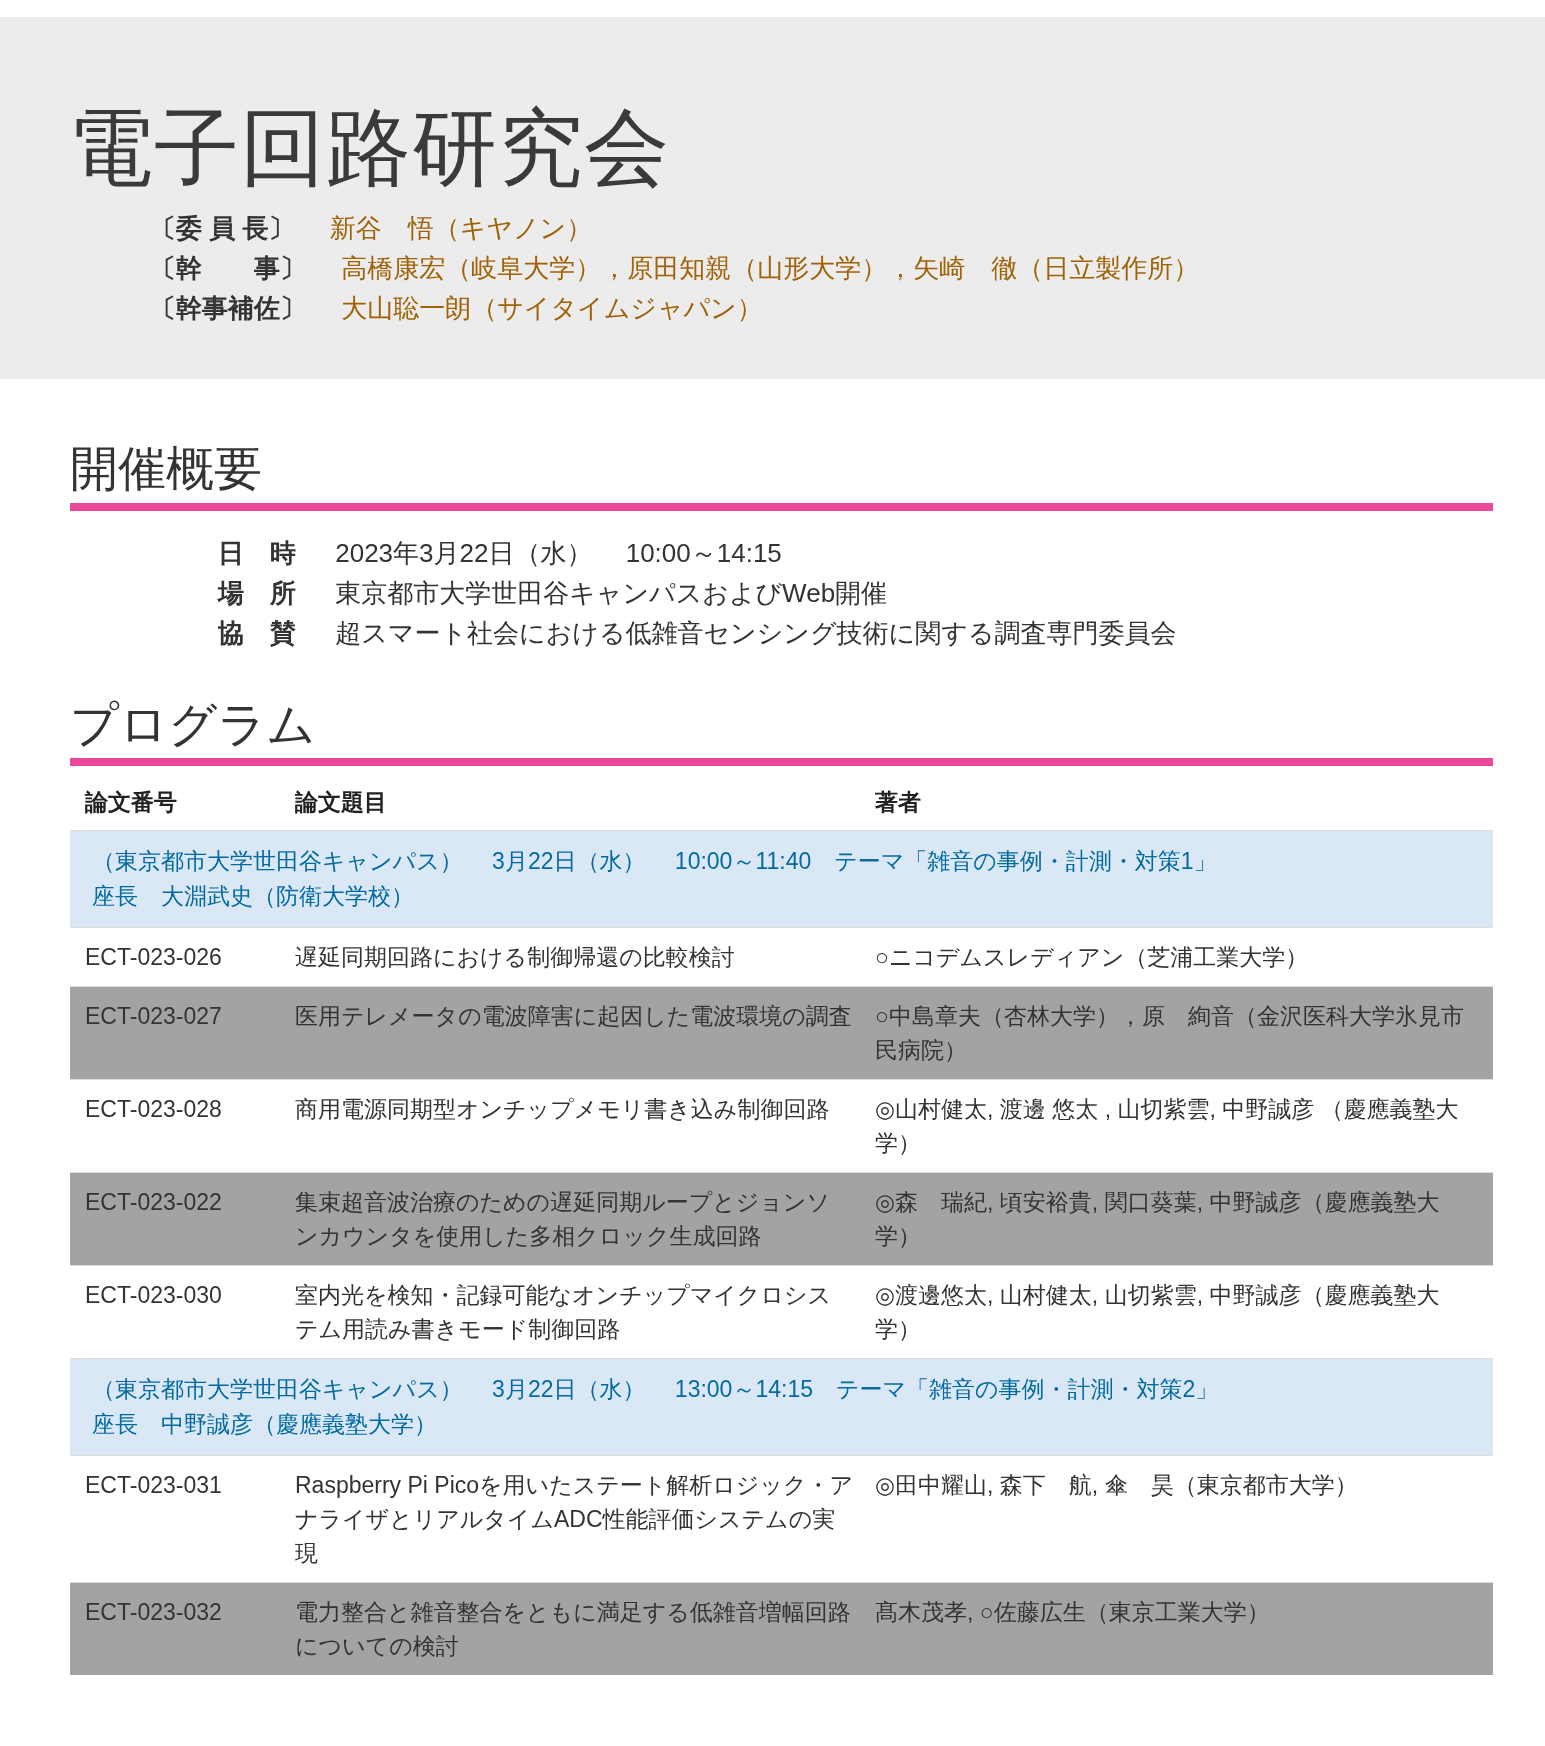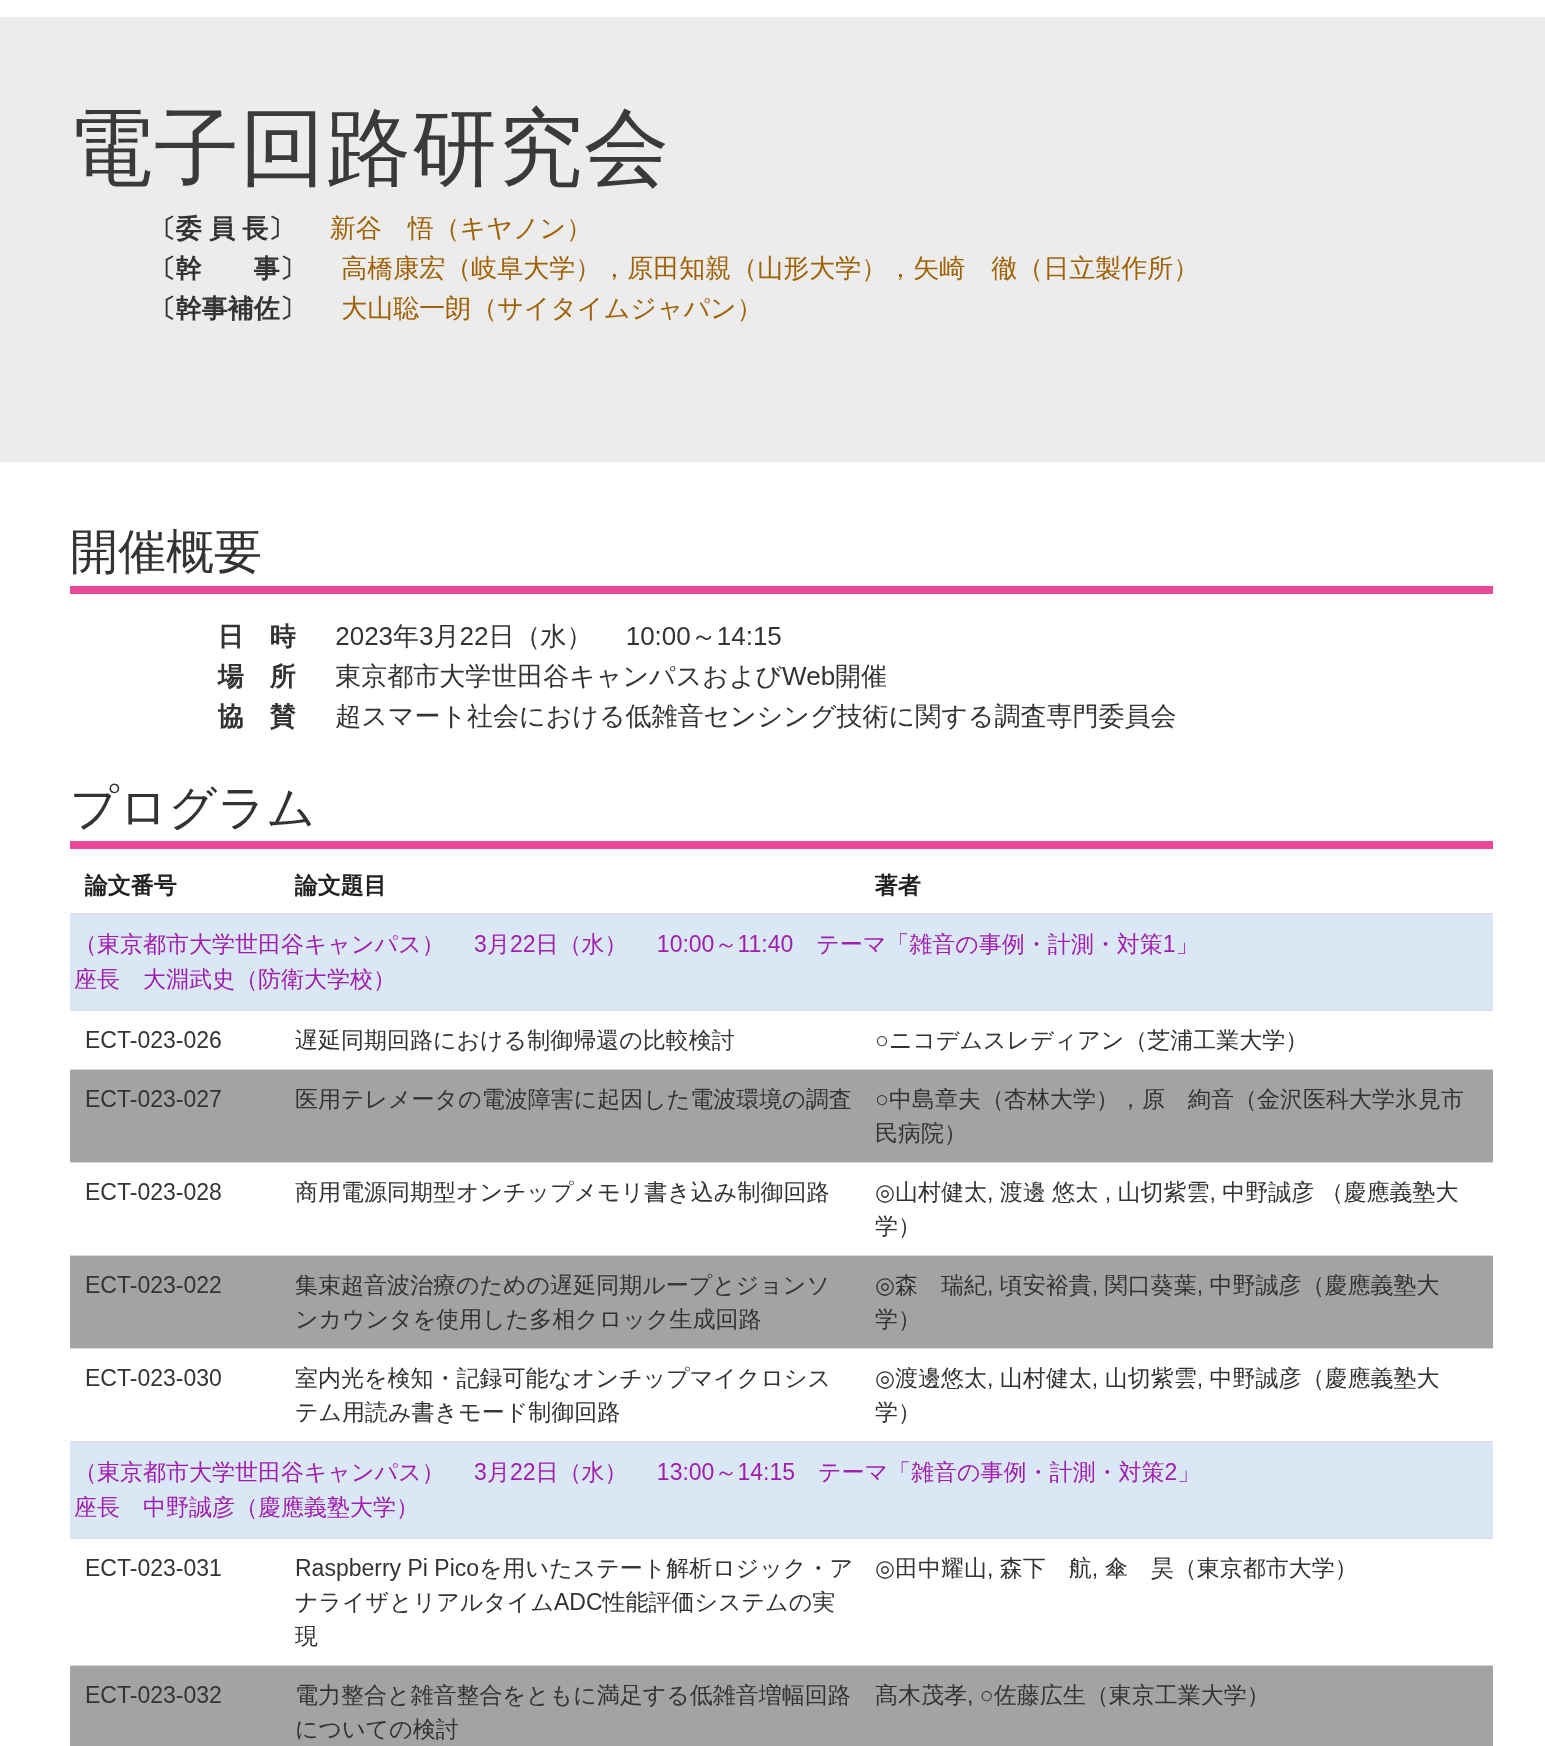--- a/index.html
+++ b/index.html
@@ -3,21 +3,21 @@
 <meta charset="utf-8">
 <style>
   html,body{margin:0;padding:0;}
   body{
     width:1545px;height:1746px;overflow:hidden;background:#ffffff;
     font-family:"Liberation Sans","DejaVu Sans",sans-serif;
     color:#333333;padding-top:17px;box-sizing:border-box;
   }
   
   .header-band{
-    background:#ececec;height:445px;box-sizing:border-box;
+    background:#ececec;height:362px;box-sizing:border-box;
     padding:86px 0 0 68px;
   }
   .page-title{
     font-size:85px;font-weight:400;color:#3a3a3a;margin:0;line-height:1.05;
     letter-spacing:1px;
   }
   .committee{margin:16px 0 0 82px;font-size:26px;line-height:40px;}
   .committee-row{white-space:nowrap;}
   .cmt-label{font-weight:700;display:inline-block;min-width:138px;margin-right:28px;color:#333;}
   .cmt-value{color:#a16207;}
@@ -40,21 +40,21 @@
   thead th{
     text-align:left;font-weight:700;font-size:23px;color:#222;
     padding:10px 0;line-height:32px;font-family:Liberation Mono, monospace;
   }
   thead th.h-id{padding-left:15px;}
   tbody tr{border-top:1px solid #dcdcdc;}
   tbody td{vertical-align:top;padding:12px 22px 12px 0;}
   td.cell-id{padding-left:15px;white-space:nowrap;}
   tr.alt{background:#a3a3a3;}
   tr.session-row td{
-    background:#d9e8f4;padding:13px 4px;line-height:35px;color:#a21caf;
+    background:#d9e8f4;padding:13px 22px;line-height:35px;color:#0369a1;
   }
   .session-line{display:block;}
 </style>
 </head>
 <body>
 
 <header class="header-band">
   <h1 class="page-title">電子回路研究会</h1>
   <div class="committee">
     <div class="committee-row">

